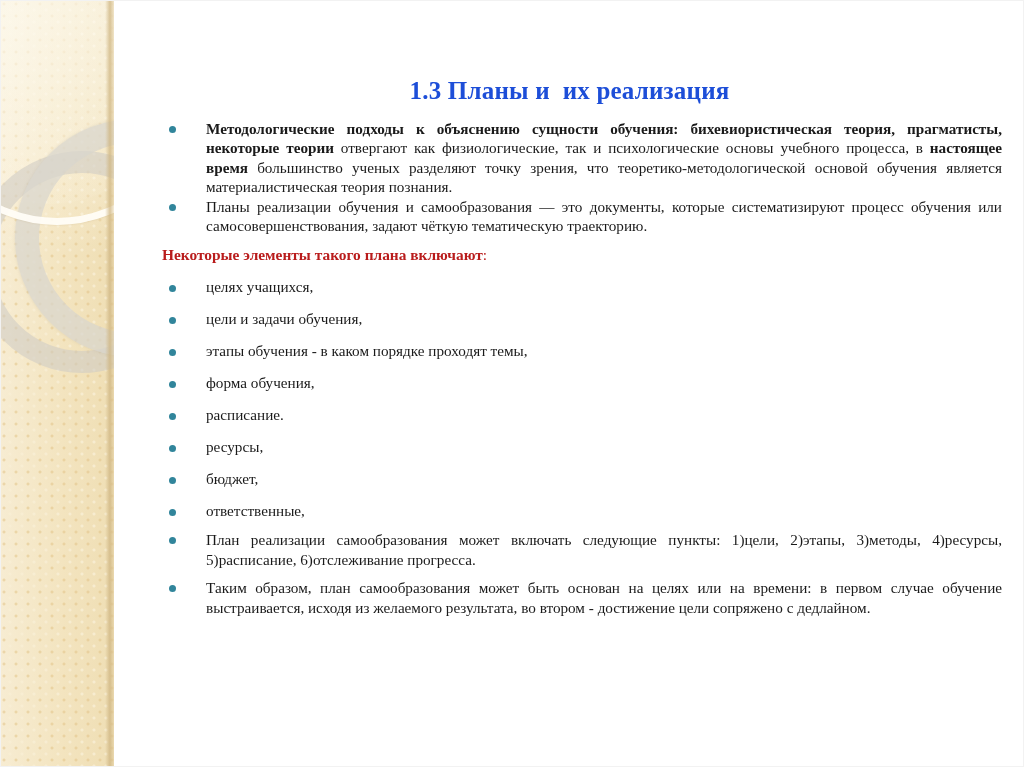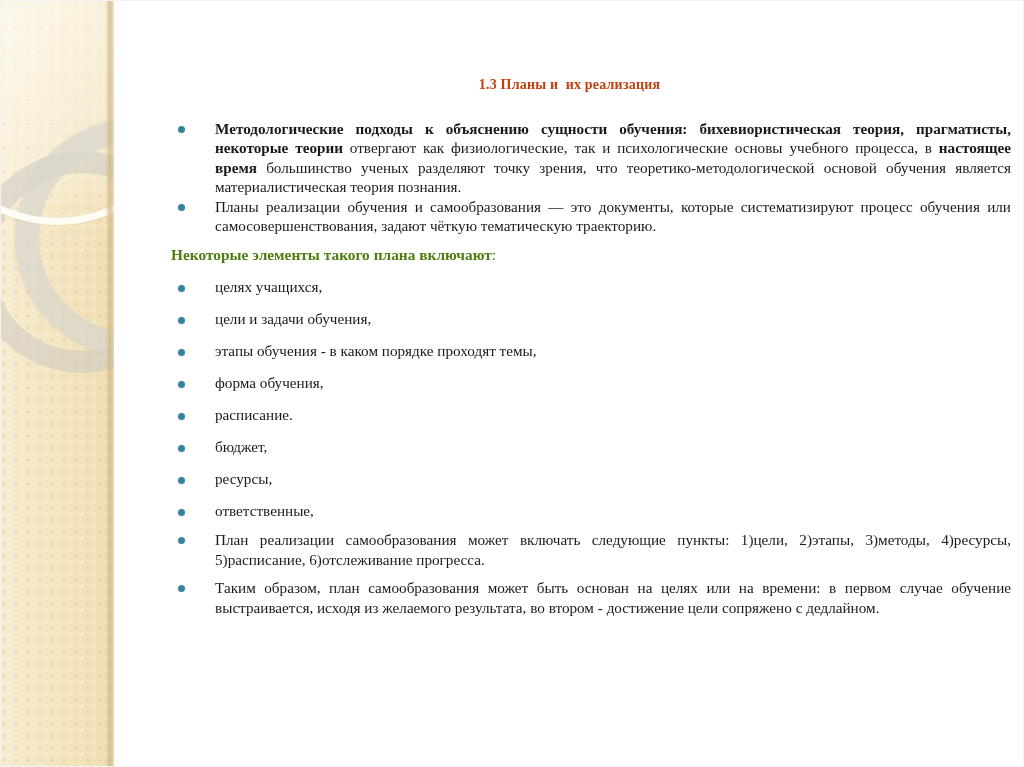--- a/index.html
+++ b/index.html
@@ -103,31 +103,31 @@
     width: 911px;
     height: 767px;
   }
 
   .slide-title {
     position: absolute;
     left: 0;
     top: 76px;
     width: 911px;
     text-align: center;
-    color: #c2410c;
+    color: #1d4ed8;
     font-family: "Liberation Serif", "DejaVu Serif", serif;
     font-weight: bold;
-    font-size: 14px;
+    font-size: 25px;
     letter-spacing: 0.2px;
     white-space: pre;
   }
 
   .body-block {
     position: absolute;
-    left: 57px;
+    left: 48px;
     top: 118px;
     width: 840px;
   }
 
   ul.bullets {
     list-style: none;
     margin: 0;
     padding: 0;
   }
 
@@ -161,21 +161,21 @@
     text-align: left;
     line-height: 20px;
     margin-top: 12px;
     font-size: 15.2px;
   }
   li.item > .marker { top: 8px; }
 
   .heading-line {
     font-size: 15.4px;
     line-height: 20px;
-    color: #4d7c0f;
+    color: #b91c1c;
     margin: 10px 0 0 0;
     padding-left: 0;
     text-align: left;
   }
   .heading-line b {
     font-weight: bold;
   }
 
   b.strong { font-weight: bold; }
 
@@ -238,26 +238,26 @@
           <span class="txt">форма обучения,</span>
         </li>
 
         <li class="bullet item">
           <span class="marker"></span>
           <span class="txt">расписание.</span>
         </li>
 
         <li class="bullet item">
           <span class="marker"></span>
+          <span class="txt">ресурсы,</span>
+        </li>
+
+        <li class="bullet item">
+          <span class="marker"></span>
           <span class="txt">бюджет,</span>
-        </li>
-
-        <li class="bullet item">
-          <span class="marker"></span>
-          <span class="txt">ресурсы,</span>
         </li>
 
         <li class="bullet item">
           <span class="marker"></span>
           <span class="txt">ответственные,</span>
         </li>
 
 
         <li class="bullet para-just gap-md">
           <span class="marker"></span>

